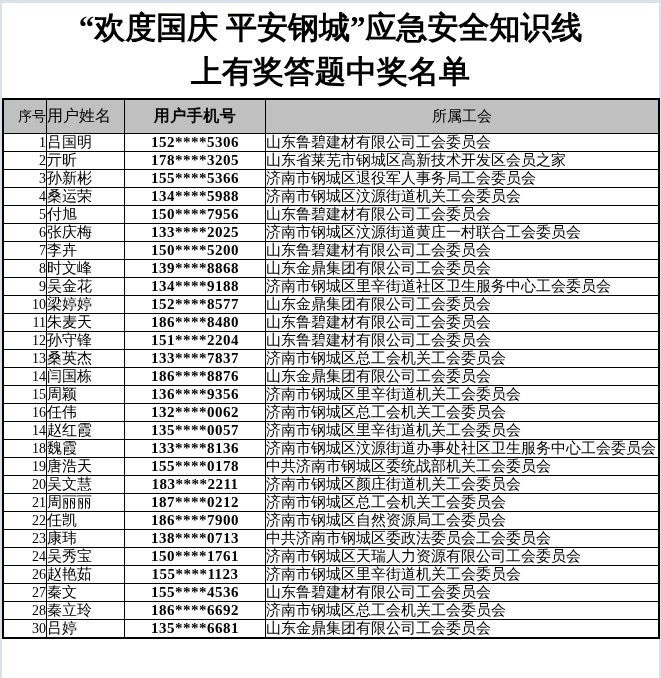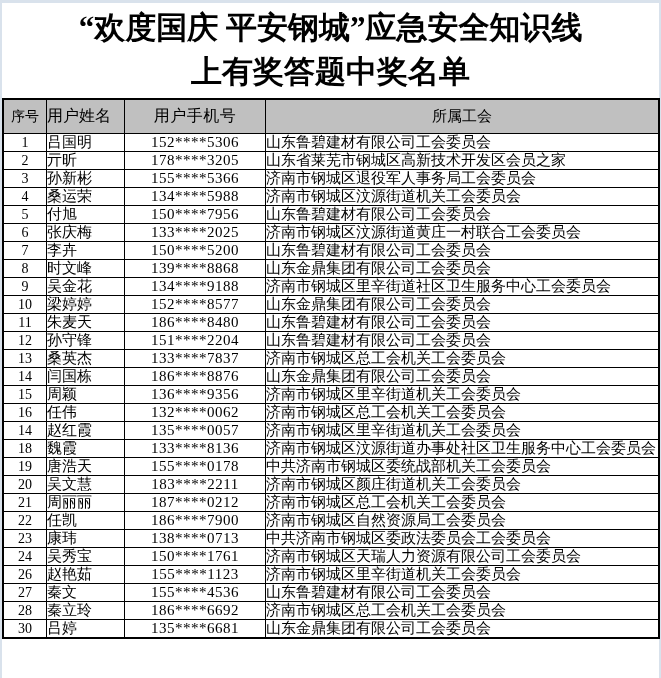--- a/index.html
+++ b/index.html
@@ -53,23 +53,23 @@
     font-weight: normal;
     font-size: 16px;
     text-align: center;
     border-bottom: 2px solid var(--border, #000);
   }
   tbody td {
     height: 17px;
     line-height: 17px;
     font-size: 15px;
   }
-  .c0 { width: 42px;  text-align: center; font-size: 14px; }
+  .c0 { width: 42px;  text-align: right; font-size: 14px; }
   .c1 { width: 77px;  text-align: left; }
-  .c2 { width: 140px; text-align: center; letter-spacing: 0.5px; }
+  .c2 { width: 140px; text-align: center; letter-spacing: 0.5px; font-weight: bold; }
   .c3 { width: 392px; text-align: left; padding-left: 2px; font-size: 15px; }
 </style>
 </head>
 <body>
 
 <div class="page">
   <div class="inner">
 
     <div class="title-block">
       <div class="title-line">“欢度国庆 平安钢城”应急安全知识线</div>

